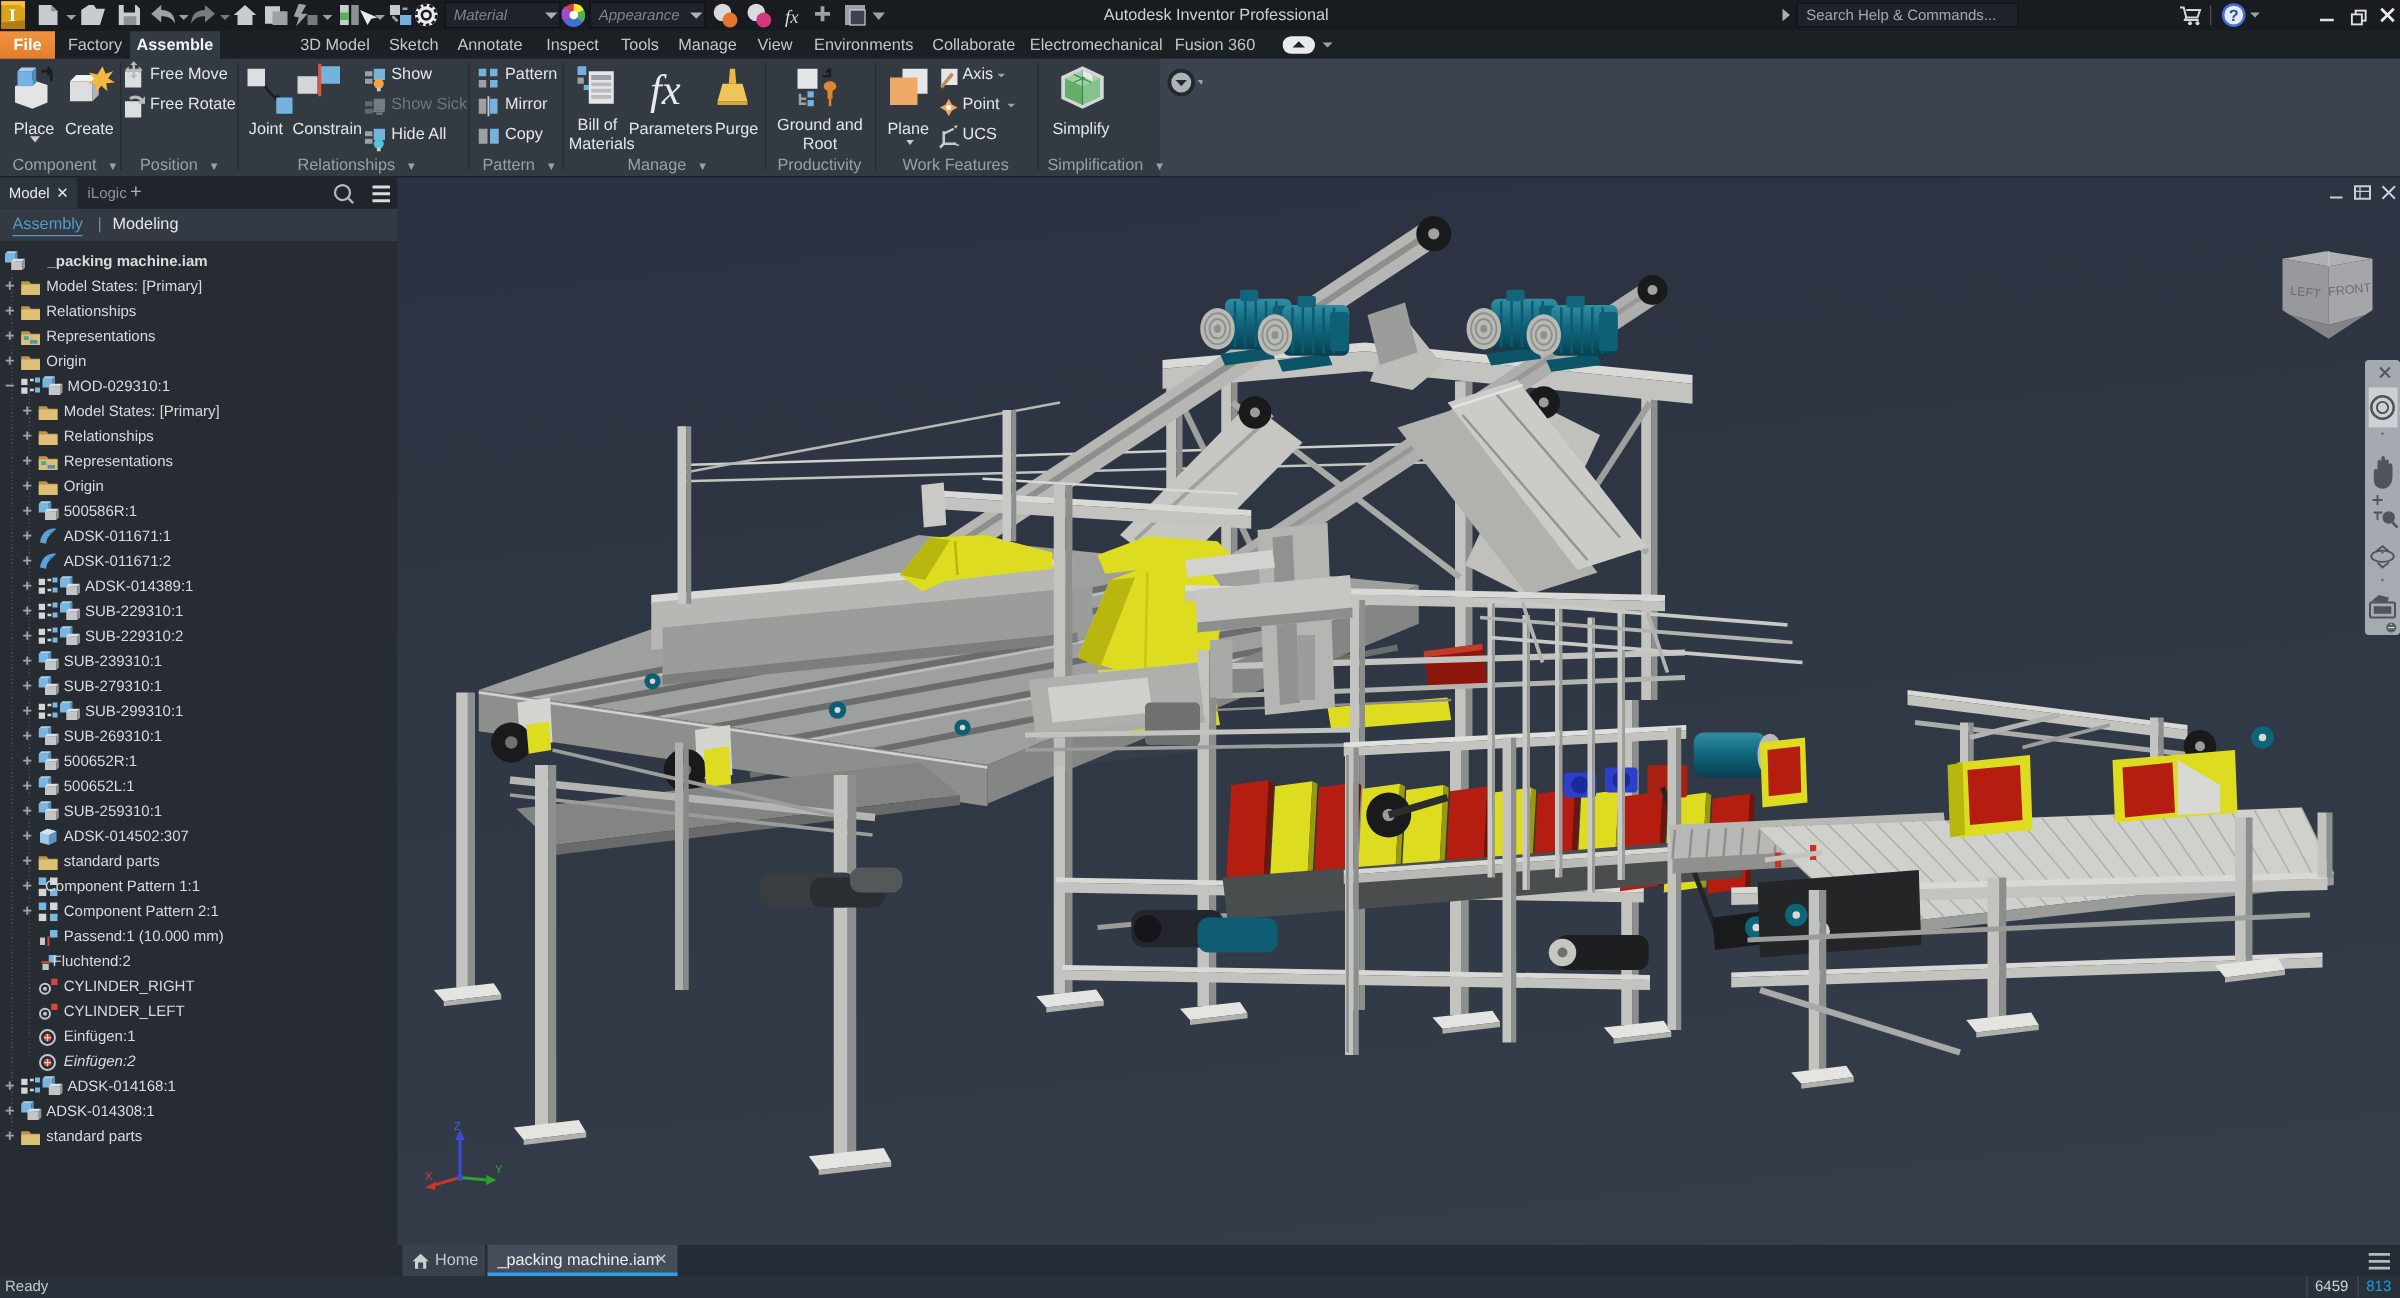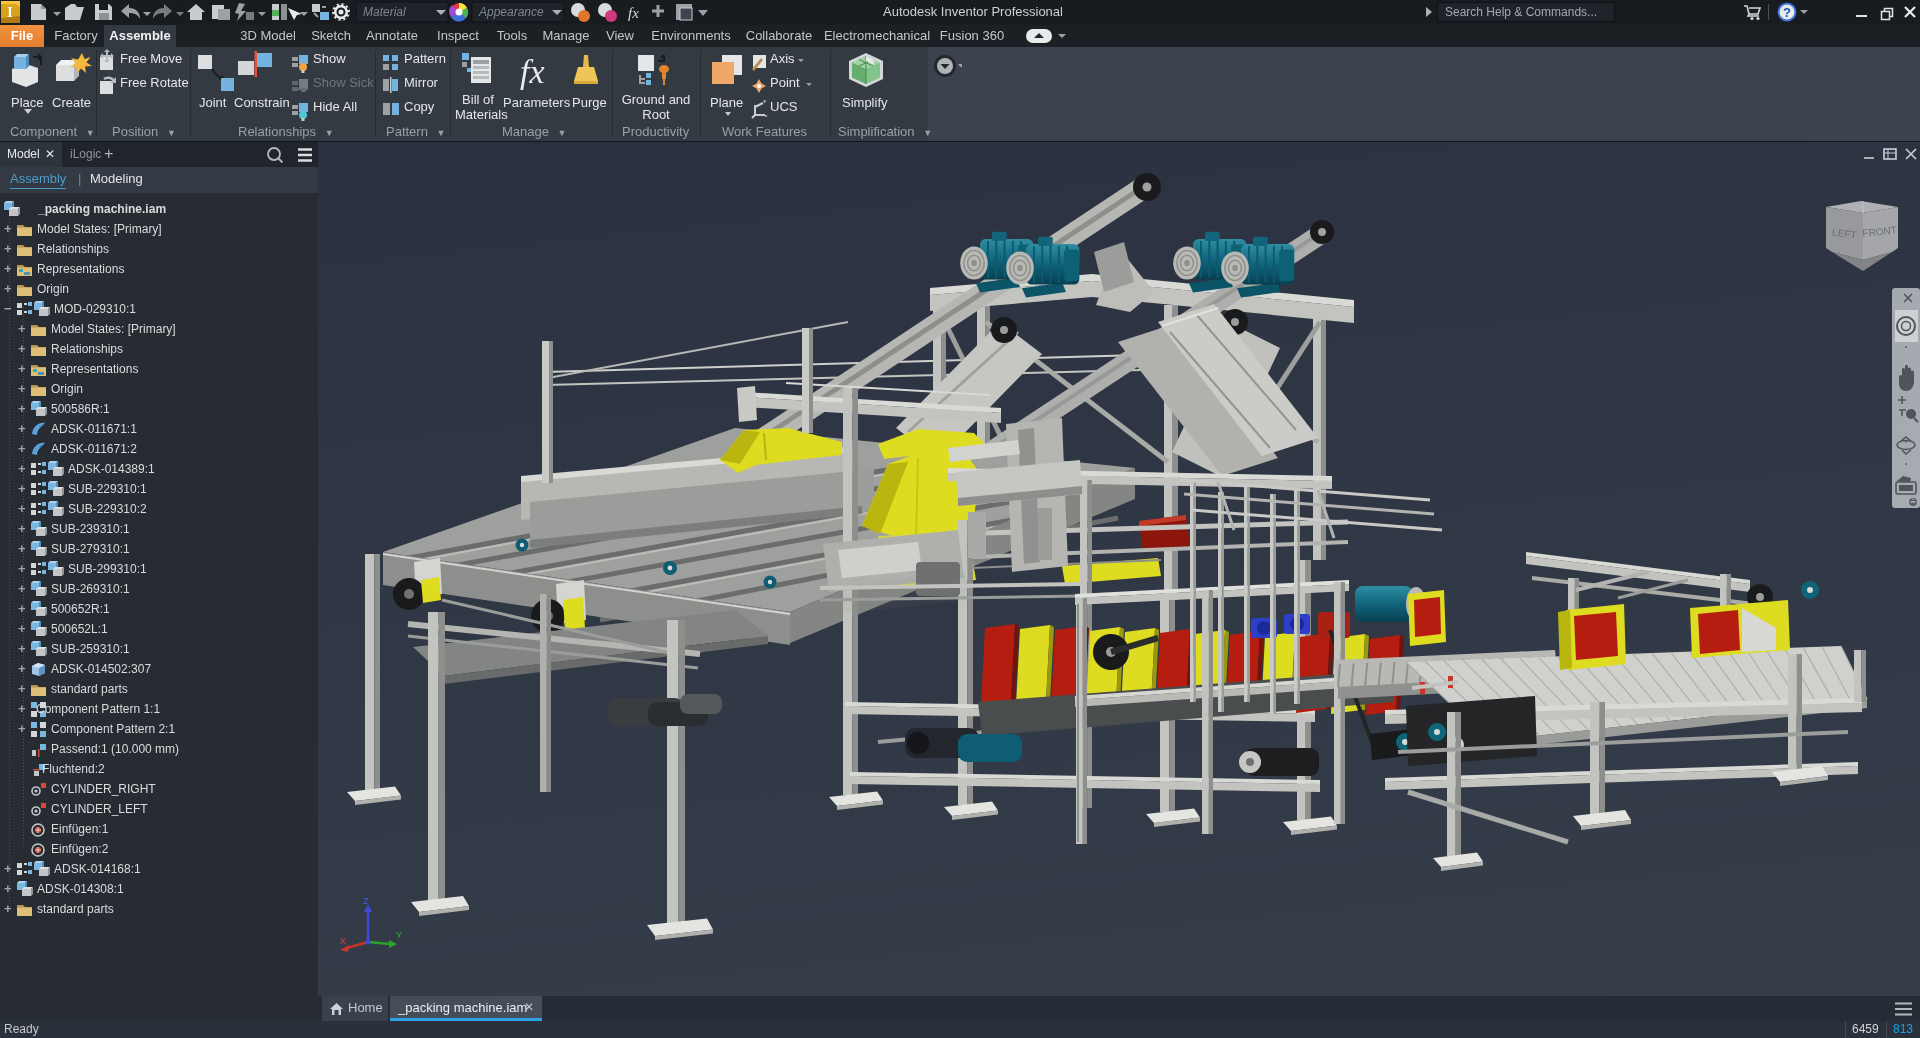--- a/index.html
+++ b/index.html
@@ -693,21 +693,21 @@
               <path d="M5 8 h6 M8 5 v6" stroke="#e9cbc9" stroke-width="1"></path>
             </svg></span>
           <span class="abs" style="left:51px;top:0;">Einfügen:1</span>
         </div>
       <div class="trow" style="left:0;top:646px;width:318px">
           <span class="abs" style="left:30px;top:1px"><svg width="17" height="15" style="vertical-align:-3px">
               <circle cx="8" cy="8" r="6" fill="none" stroke="#c3c6c9" stroke-width="1.6"></circle>
               <circle cx="8" cy="8" r="3" fill="#d84838"></circle>
               <path d="M5 8 h6 M8 5 v6" stroke="#e9cbc9" stroke-width="1"></path>
             </svg></span>
-          <span class="abs" style="left:51px;top:0;">Einfügen:2</span>
+          <span class="abs" style="left:51px;top:0;font-style:italic;">Einfügen:2</span>
         </div>
       <div class="trow" style="left:0;top:666px;width:318px">
           <span class="texp" style="left:4px;top:0">+</span>
           <span class="abs" style="left:16px;top:1px"><svg width="17" height="16" style="vertical-align:-3px">
               <rect x="1" y="2" width="5" height="5" fill="#d4d6d8"></rect>
               <rect x="8" y="2" width="3" height="2" fill="#d4d6d8"></rect>
               <rect x="12" y="1" width="4" height="4" fill="#7ab6e2"></rect>
               <rect x="1" y="9" width="5" height="5" fill="#d4d6d8"></rect>
               <rect x="8" y="10" width="3" height="2" fill="#d4d6d8"></rect>
               <rect x="12" y="9" width="4" height="4" fill="#7ab6e2"></rect>

